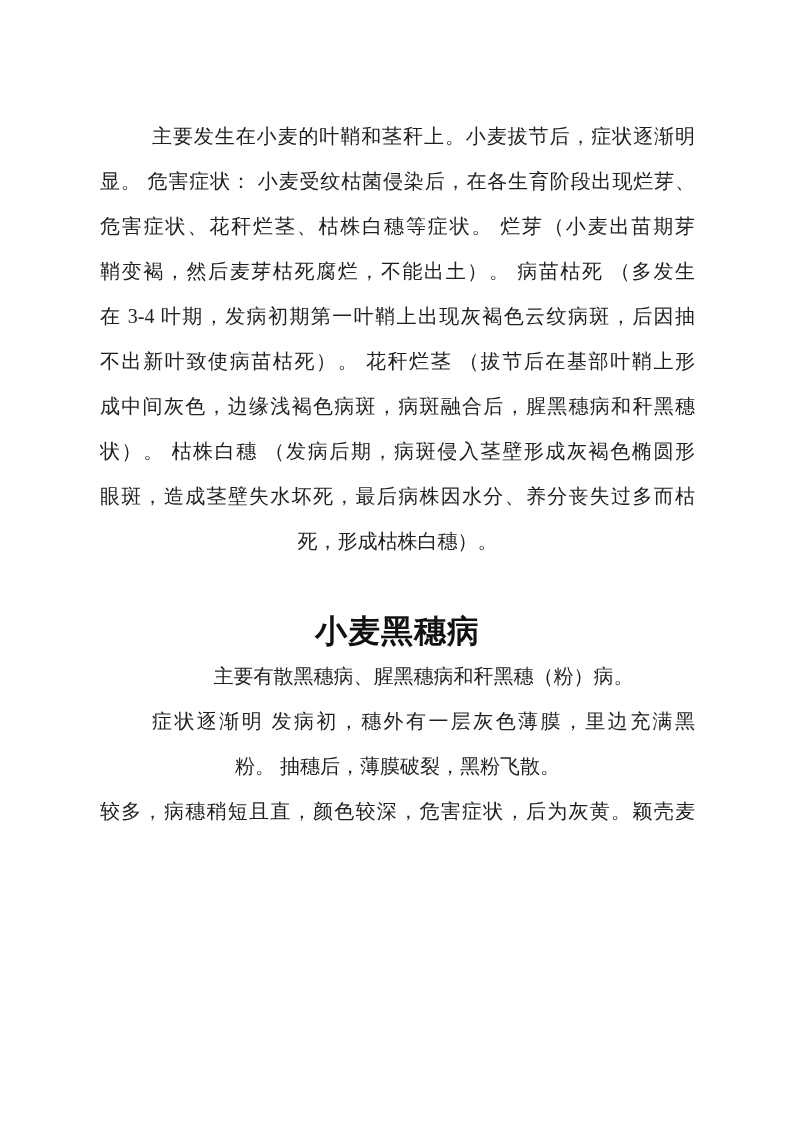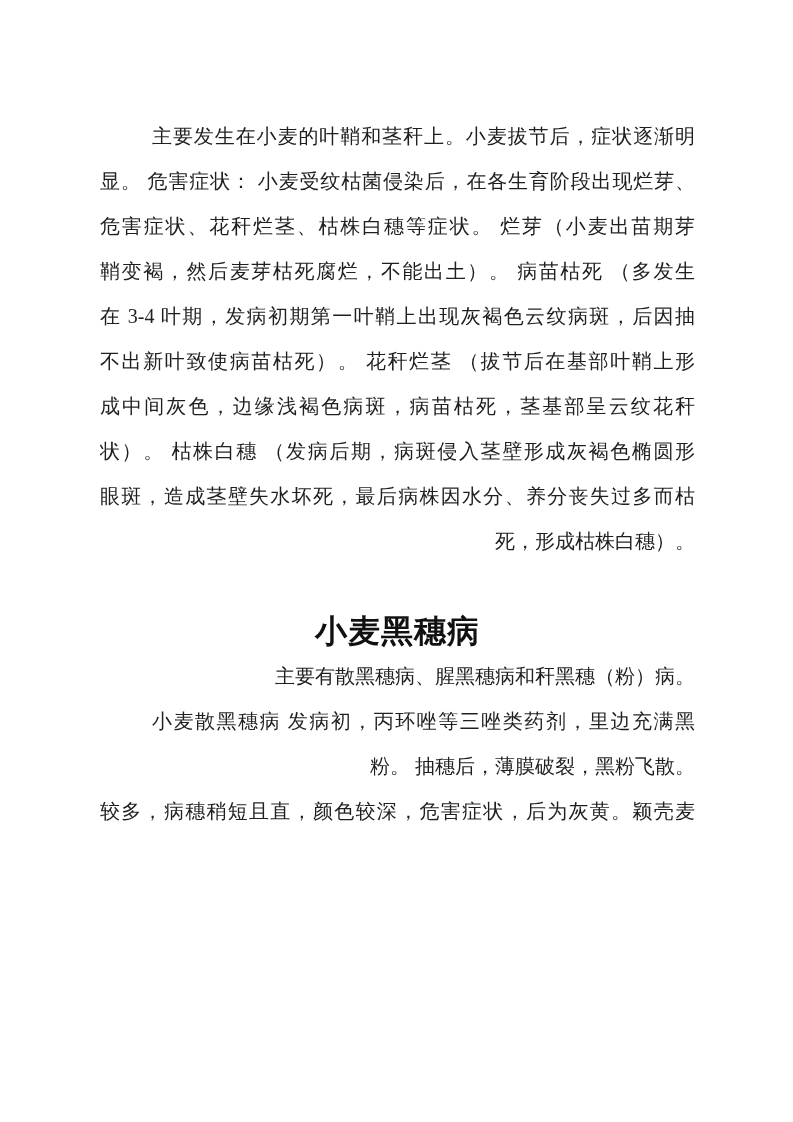--- a/index.html
+++ b/index.html
@@ -18,21 +18,21 @@
     left: 100px;
     top: 114px;
     width: 595px;
   }
   .line {
     height: 45px;
     line-height: 45px;
     font-size: 20px;
     white-space: nowrap;
     overflow: hidden;
-    text-align: right;
+    text-align: center;
   }
   .just {
     text-align: justify;
     text-align-last: justify;
     text-justify: distribute;
   }
   .indent { padding-left: 52px; }
   .spacer { height: 45px; }
   .heading {
     height: 45px;
@@ -51,37 +51,37 @@
 <div class="page">
   <div class="textblock">
 
     <div>
       <div class="line indent just">主要发生在小麦的叶鞘和茎秆上。小麦拔节后，症状逐渐明</div>
       <div class="line just">显。 危害症状： 小麦受纹枯菌侵染后，在各生育阶段出现烂芽、</div>
       <div class="line just">危害症状、花秆烂茎、枯株白穗等症状。 烂芽（小麦出苗期芽</div>
       <div class="line just">鞘变褐，然后麦芽枯死腐烂，不能出土）。 病苗枯死 （多发生</div>
       <div class="line just">在 3-4 叶期，发病初期第一叶鞘上出现灰褐色云纹病斑，后因抽</div>
       <div class="line just">不出新叶致使病苗枯死）。 花秆烂茎 （拔节后在基部叶鞘上形</div>
-      <div class="line just">成中间灰色，边缘浅褐色病斑，病苗枯死，茎基部呈云纹花秆</div>
+      <div class="line just">成中间灰色，边缘浅褐色病斑，病斑融合后，腥黑穗病和秆黑穗</div>
       <div class="line just">状）。 枯株白穗 （发病后期，病斑侵入茎壁形成灰褐色椭圆形</div>
       <div class="line just">眼斑，造成茎壁失水坏死，最后病株因水分、养分丧失过多而枯</div>
       <div class="line">死，形成枯株白穗）。</div>
     </div>
 
 
     <div class="spacer"></div>
 
     <div class="heading">小麦黑穗病</div>
 
     <div>
       <div class="line indent">主要有散黑穗病、腥黑穗病和秆黑穗（粉）病。</div>
     </div>
 
     <div>
-      <div class="line indent just">小麦散黑穗病 发病初，丙环唑等三唑类药剂，里边充满黑</div>
+      <div class="line indent just">症状逐渐明 发病初，穗外有一层灰色薄膜，里边充满黑</div>
       <div class="line">粉。 抽穗后，薄膜破裂，黑粉飞散。</div>
     </div>
 
     <div>
       <div class="line just">较多，病穗稍短且直，颜色较深，危害症状，后为灰黄。颖壳麦</div>
     </div>
 
   </div>
 </div>
 

